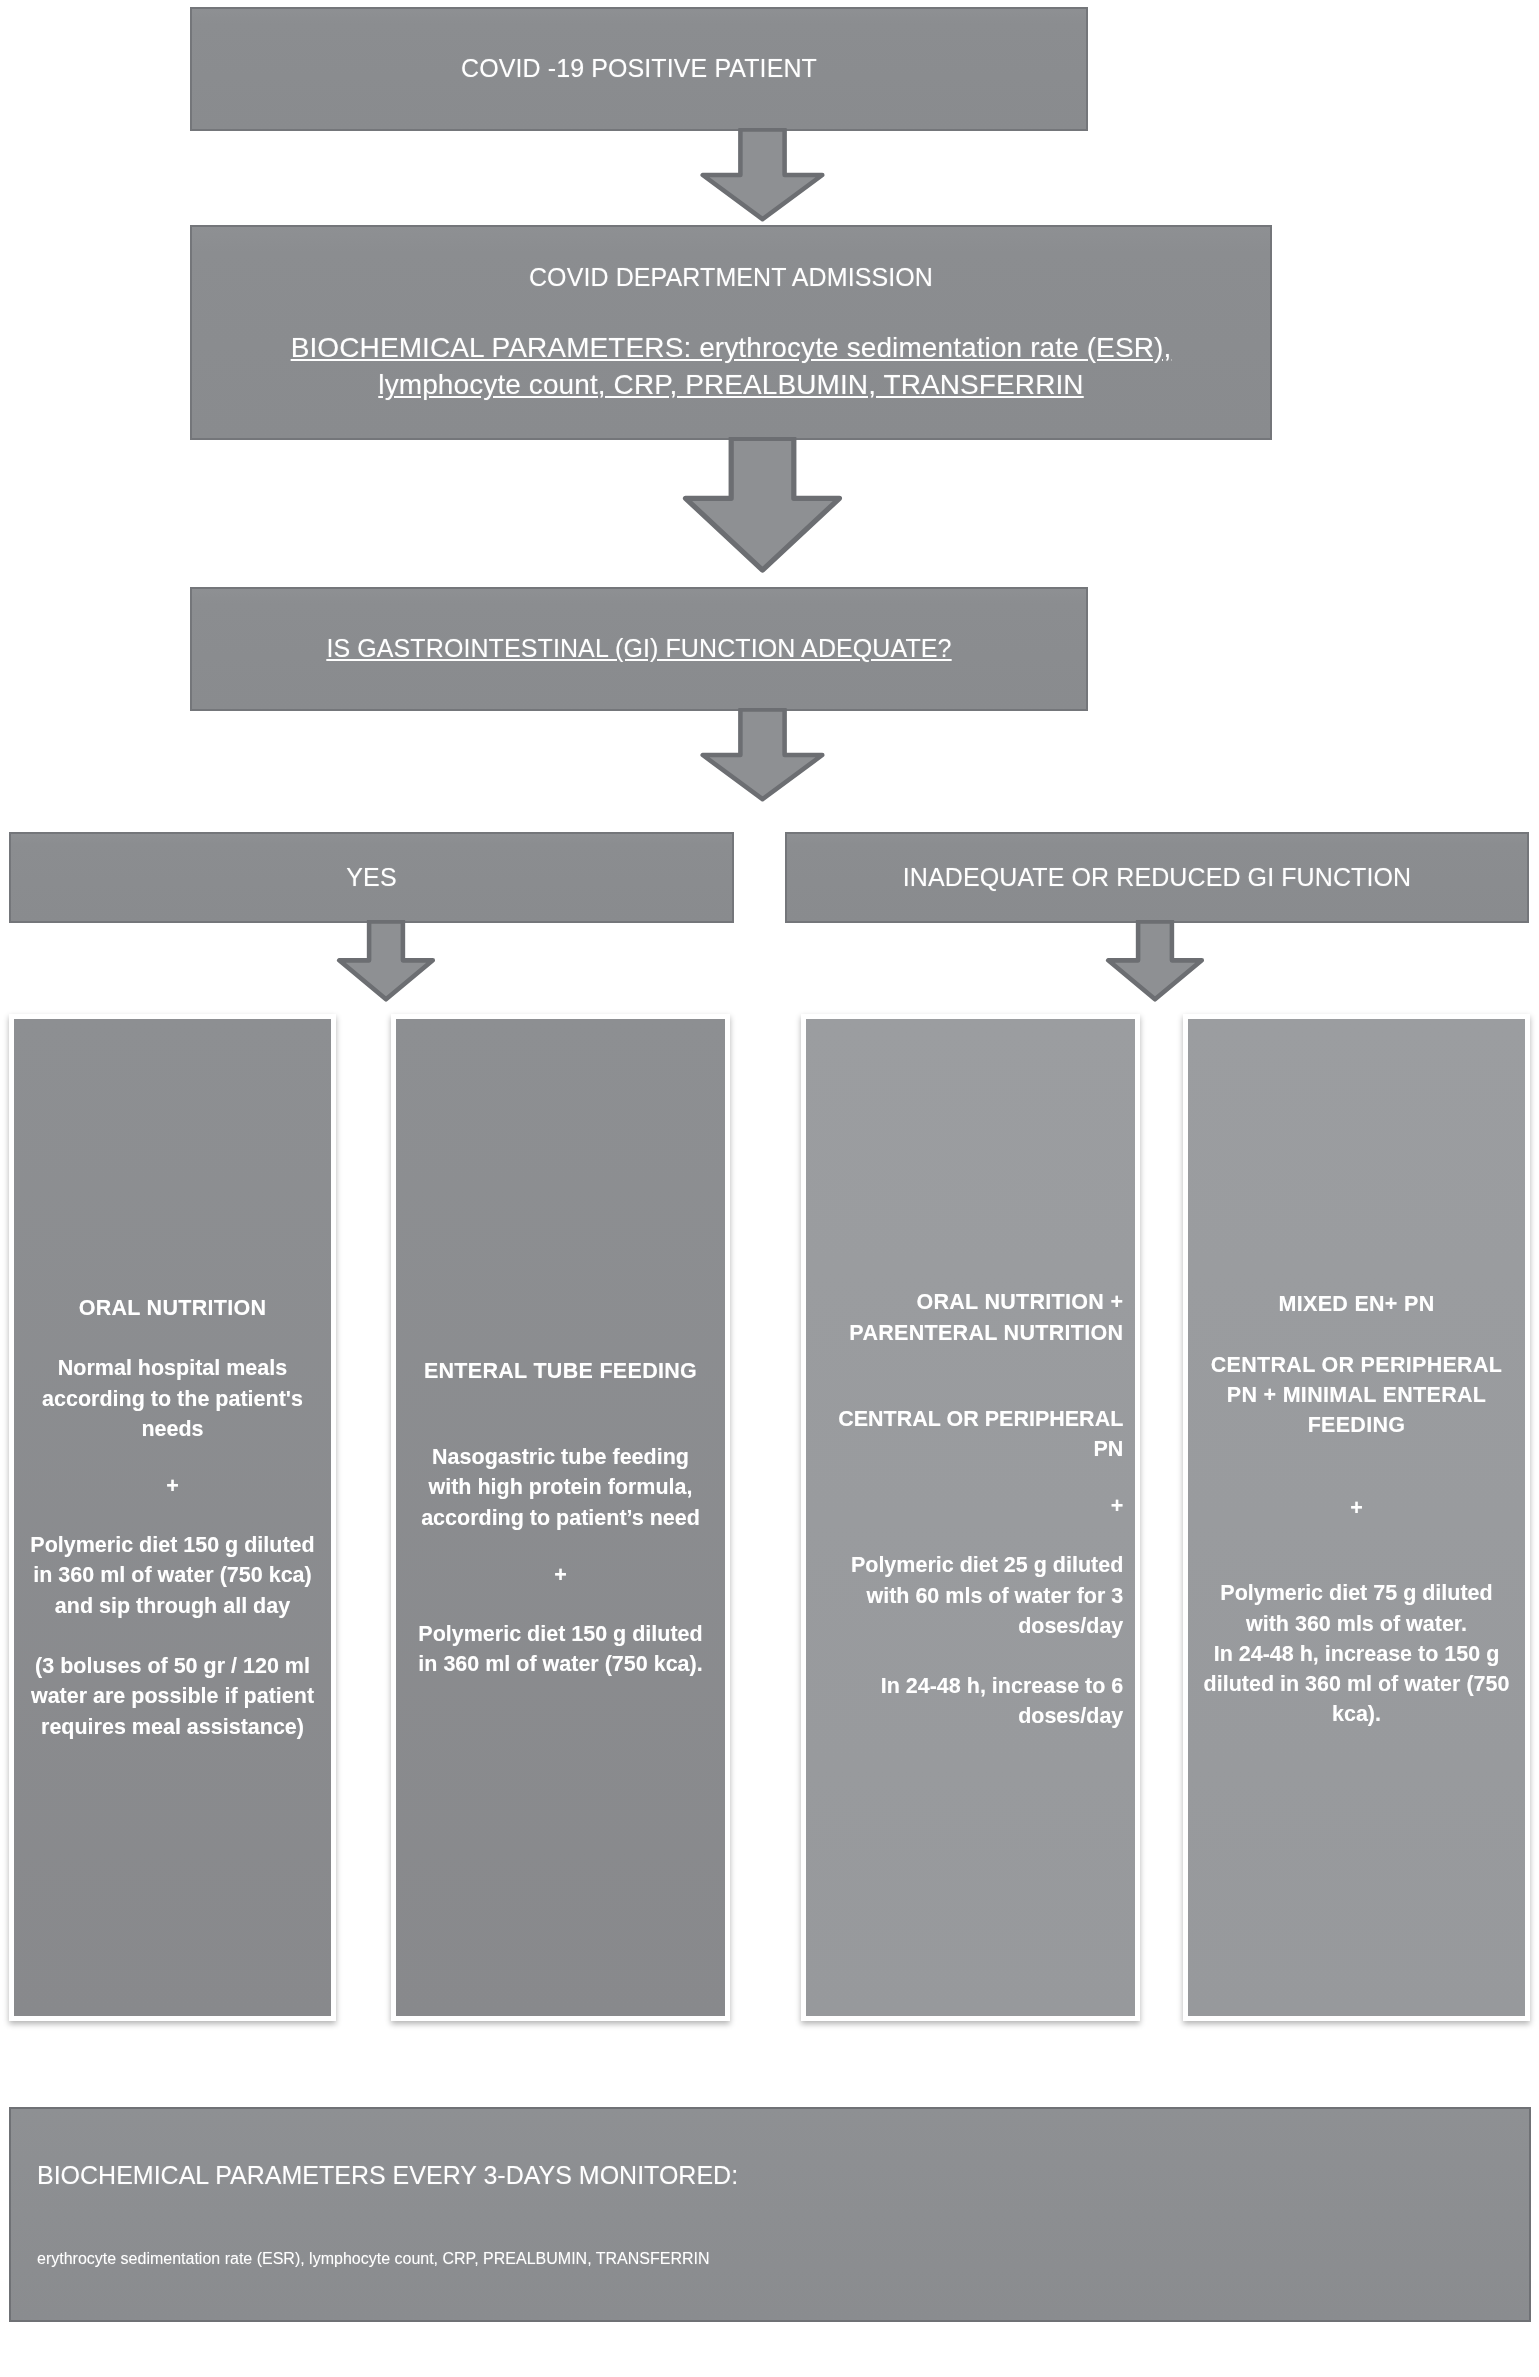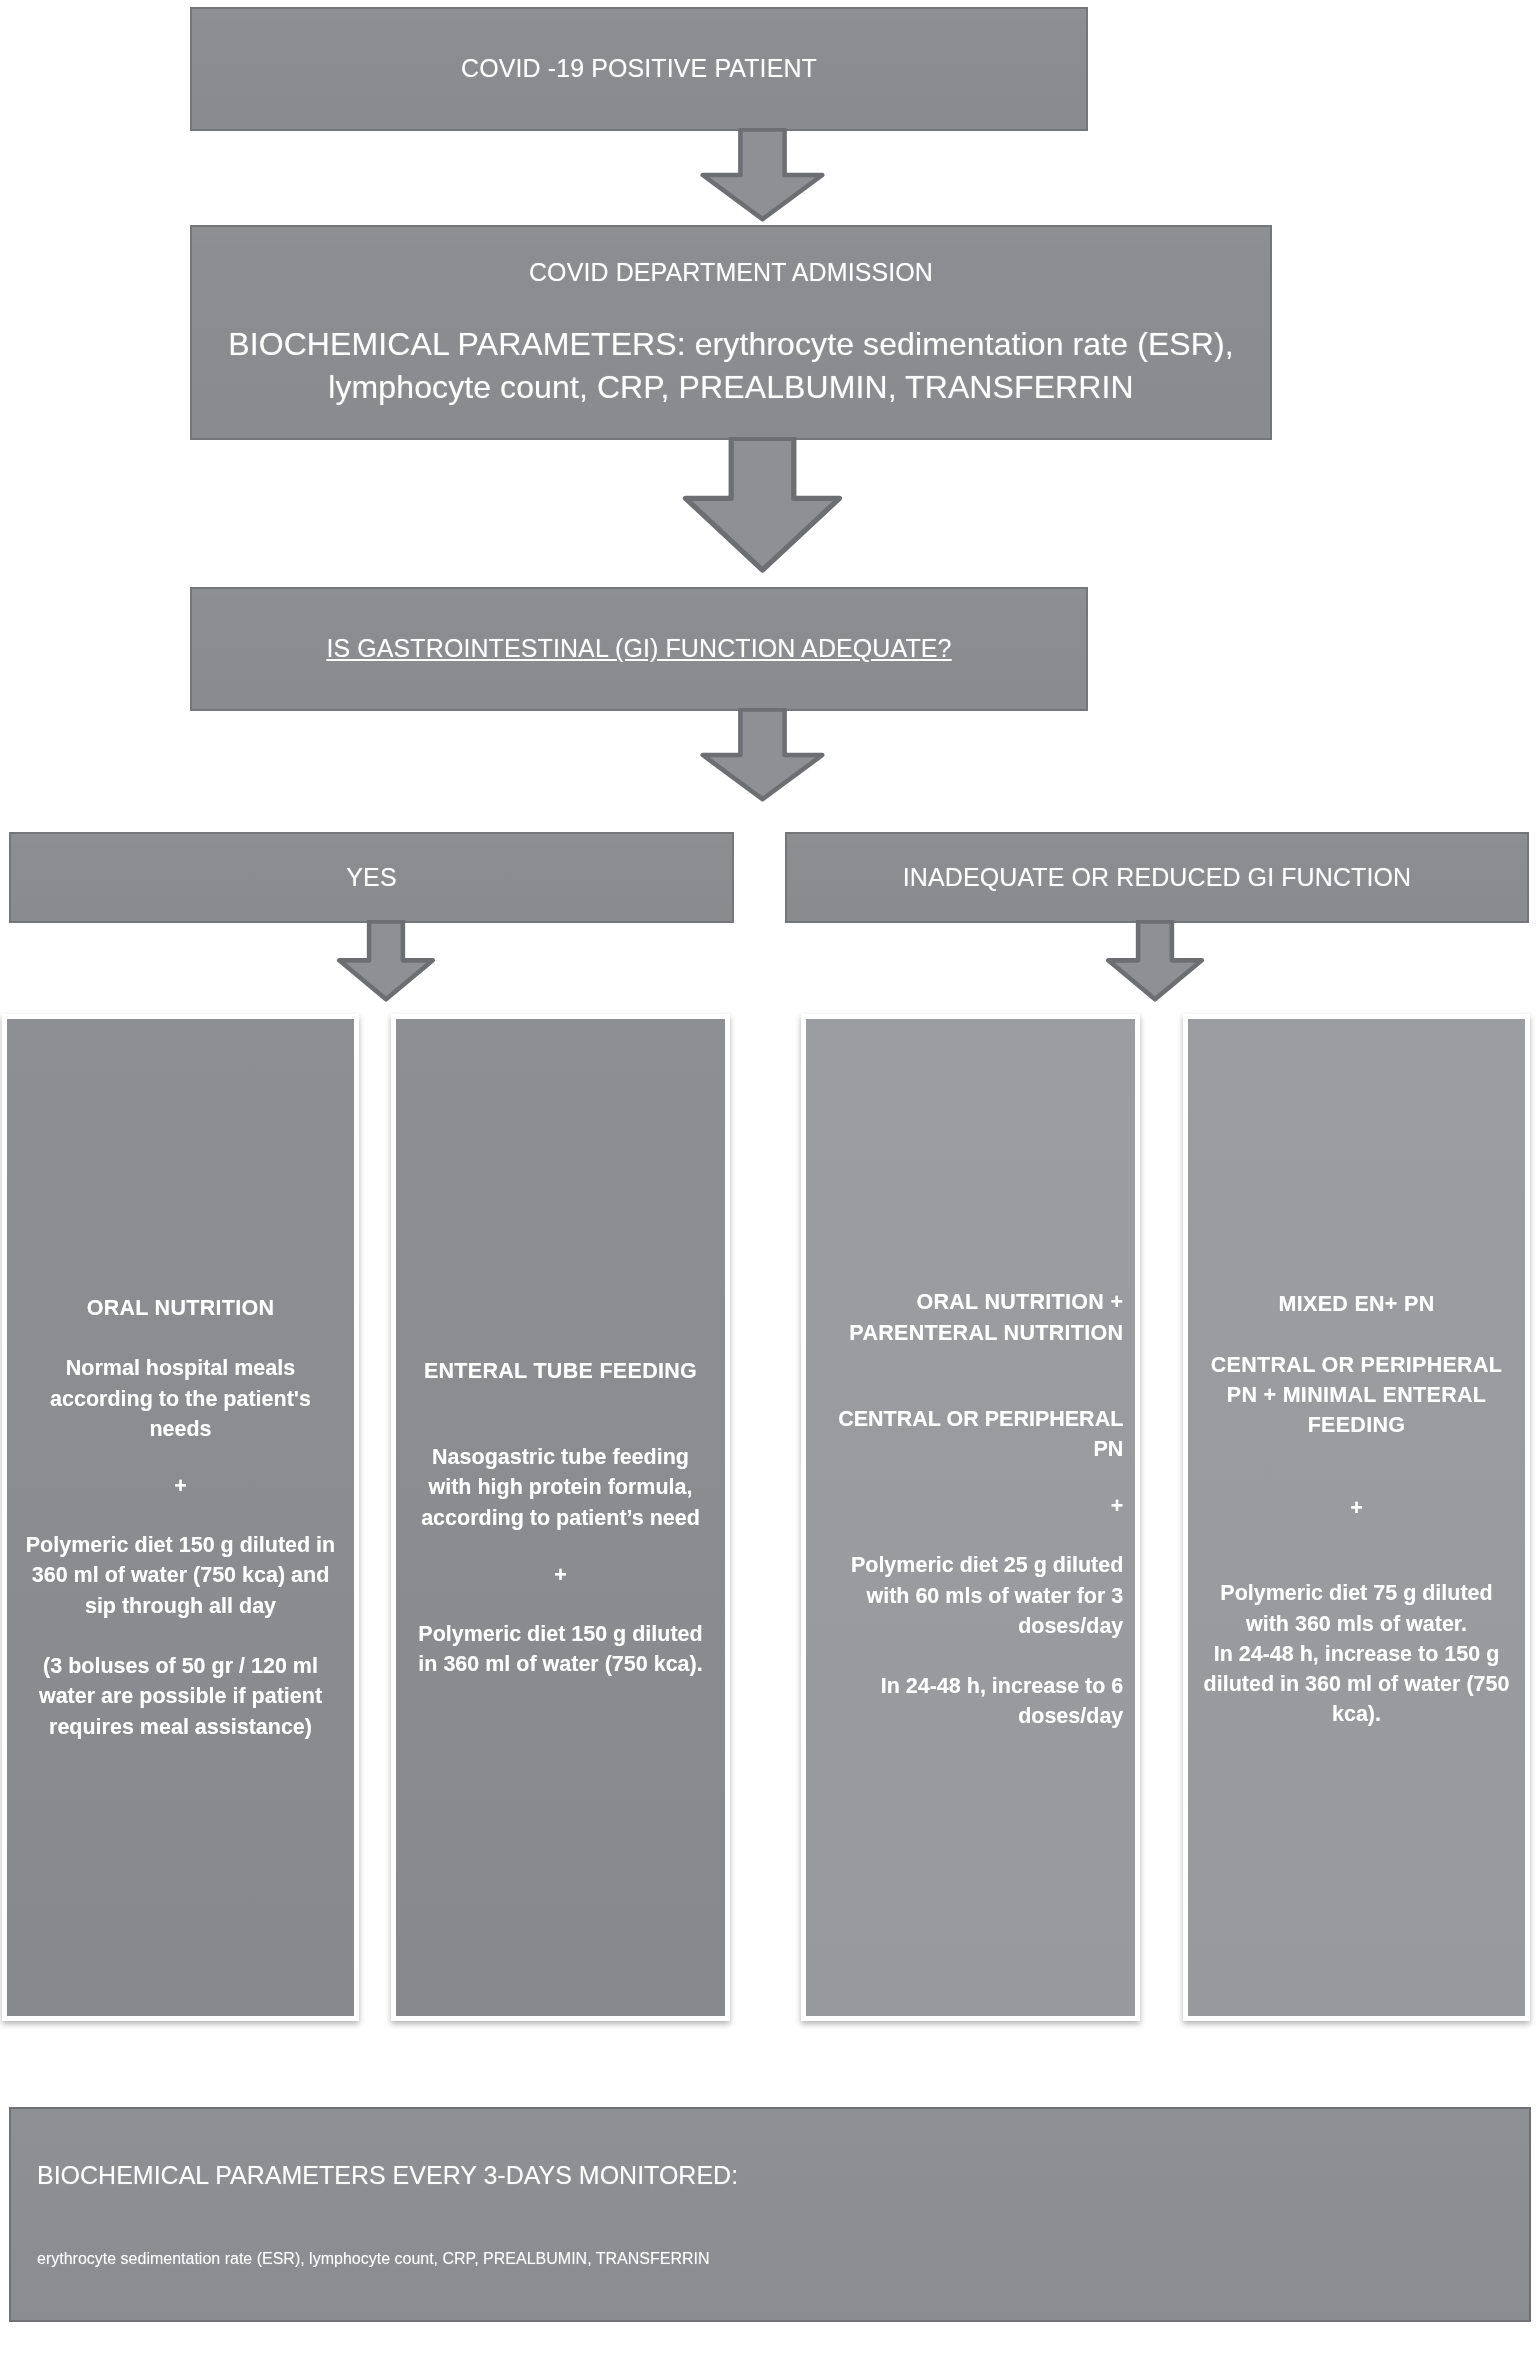--- a/index.html
+++ b/index.html
@@ -40,21 +40,22 @@
 
   
   .stem-text {
     font-size: 25px;
     letter-spacing: 0.1px;
     line-height: 1.34;
     font-weight: 400;
     text-shadow: 0 0 1.3px rgba(255,255,255,0.35);
   }
   .stem-text.small {
-    font-size: 32px;
+    font-size: 28px;
+    text-decoration: underline;
   }
   .gap-md { height: 34px; }
 
   
   .arrow {
     position: absolute;
   }
   .arrow svg { display: block; }
 
   
@@ -173,21 +174,21 @@
   <div class="flowbox" style="left:785px; top:832px; width:744px; height:91px;">
     <span class="stem-text line">INADEQUATE OR REDUCED GI FUNCTION</span>
   </div>
 
   <div class="arrow" style="left:1090px; top:920px; width:130px; height:82px;">
     <svg width="130" height="82" viewBox="0 0 200 126" xmlns="http://www.w3.org/2000/svg">
       <path d="M 74 2 L 126 2 L 126 62 L 172 62 L 100 122 L 28 62 L 74 62 Z" fill="#8e9093" stroke="#6c6e72" stroke-width="7" stroke-linejoin="round"></path>
     </svg>
   </div>
 
-  <div class="card dark" style="left:2px; top:1014px; width:357px; height:1007px;">
+  <div class="card dark" style="left:9px; top:1014px; width:327px; height:1007px;">
     <p class="blk cap">ORAL NUTRITION</p>
     <div class="spacer-1"></div>
     <p class="blk">Normal hospital meals according to the patient's needs</p>
     <div class="spacer-1"></div>
     <p class="blk plus">+</p>
     <div class="spacer-1"></div>
     <p class="blk">Polymeric diet 150 g diluted in 360 ml of water (750 kca) and sip through  all day</p>
     <div class="spacer-1"></div>
     <p class="blk">(3 boluses of 50 gr / 120 ml water are possible if patient requires meal assistance)</p>
   </div>

